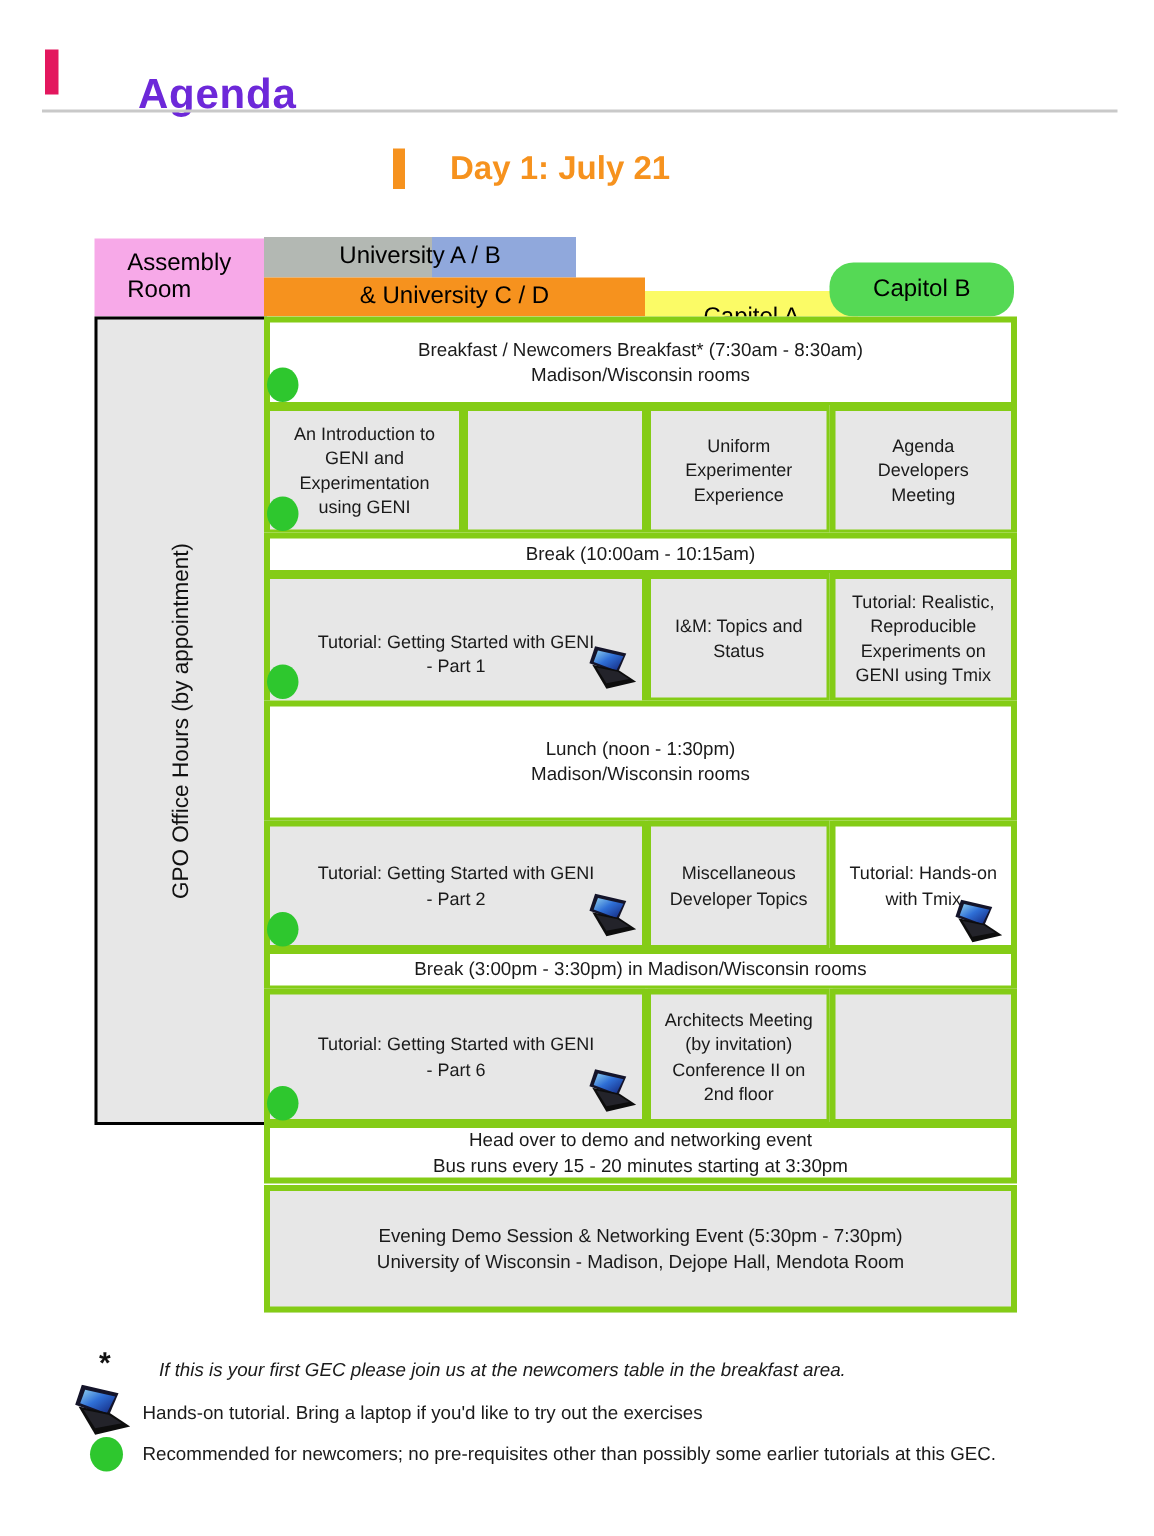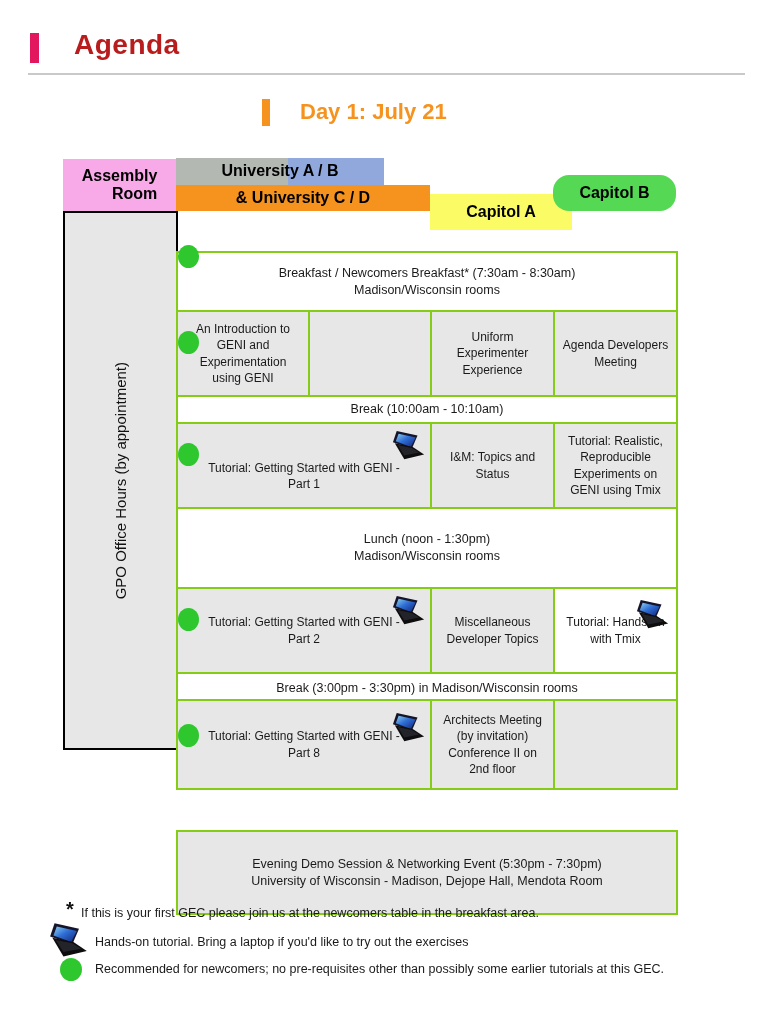--- a/index.html
+++ b/index.html
@@ -3,35 +3,35 @@
 <meta charset="utf-8">
 <style>
   html,body{margin:0;padding:0;background:#fff;}
   .page{
     position:relative;width:769px;height:1024px;background:#ffffff;
     font-family:"Liberation Sans", sans-serif;color:#1a1a1a;overflow:hidden;
   }
   .abs{position:absolute;box-sizing:border-box;}
   
   .title-accent{background:#E3175E;}
-  .page-title{margin:0;font-size:28px;font-weight:bold;color:#b91c1c;letter-spacing:0.5px;}
+  .page-title{margin:18px;font-size:28px;font-weight:bold;color:#6d28d9;letter-spacing:0.5px;}
   .title-rule{background:#c9c9c9;height:2px;}
   .day-accent{background:#F6921E;}
   .day-title{margin:0;font-size:22px;font-weight:bold;color:#F6921E;}
   
-  .hdr{display:flex;align-items:center;justify-content:center;text-align:right;
-       font-weight:bold;font-size:16px;color:#000;line-height:1.15;white-space:pre-line;}
+  .hdr{display:flex;align-items:center;justify-content:center;text-align:left;
+       font-weight:normal;font-size:16px;color:#000;line-height:1.15;white-space:pre-line;}
   .hdr-pink{background:#F7A9E8;}
   .hdr-split{background:linear-gradient(90deg,#B3B8B3 0%,#B3B8B3 54%,#90A8DC 54%,#90A8DC 100%);}
   .hdr-orange{background:#F6921E;}
   .hdr-yellow{background:#FBFB66;}
   .hdr-green{background:#55D955;border-radius:16px;}
   
-  .cell{border:2px solid #84cc16;display:flex;align-items:center;justify-content:center;
-        text-align:center;font-size:12px;line-height:1.35;padding:2px 6px;background:#fff;margin-top:40px;}
+  .cell{border:4px solid #84cc16;display:flex;align-items:center;justify-content:center;
+        text-align:center;font-size:12px;line-height:1.35;padding:2px 6px;background:#fff;}
   .cell.gray{background:#E7E7E7;}
   .cell .two-line span{display:block;}
   .wide-row{font-size:12.5px;}
   
   .vcell{border:2px solid #000;background:#E7E7E7;display:flex;align-items:center;justify-content:center;}
   .vtext{writing-mode:vertical-rl;transform:rotate(180deg);font-size:15px;color:#111;}
   
   .dot{width:21px;height:23px;border-radius:50%;background:#2EC72E;}
   .laptop svg{display:block;width:100%;height:100%;}
   
@@ -83,21 +83,21 @@
   </div>
   <div class="abs cell gray" style="left:308px;top:270px;width:124px;height:87px;"></div>
   <div class="abs cell gray" style="left:430px;top:270px;width:125px;height:87px;">
     <span>Uniform Experimenter Experience</span>
   </div>
   <div class="abs cell gray" style="left:553px;top:270px;width:125px;height:87px;">
     <span>Agenda Developers Meeting</span>
   </div>
 
   <div class="abs cell wide-row" style="left:176px;top:355px;width:502px;height:29px;">
-    <span>Break (10:00am - 10:10am)</span>
+    <span>Break (10:00am - 10:15am)</span>
   </div>
 
   <div class="abs cell gray" style="left:176px;top:382px;width:256px;height:108px;padding:2px 30px;">
     <span>Tutorial: Getting Started with GENI - Part 1</span>
   </div>
   <div class="abs cell gray" style="left:430px;top:382px;width:125px;height:87px;">
     <span>I&amp;M: Topics and Status</span>
   </div>
   <div class="abs cell gray" style="left:553px;top:382px;width:125px;height:87px;">
     <span>Tutorial: Realistic, Reproducible Experiments on GENI using Tmix</span>
@@ -118,27 +118,33 @@
   </div>
   <div class="abs cell" style="left:553px;top:547px;width:125px;height:87px;padding:2px 0;">
     <span>Tutorial: Hands-on with Tmix</span>
   </div>
 
   <div class="abs cell wide-row" style="left:176px;top:632px;width:502px;height:29px;align-items:flex-end;">
     <span>Break (3:00pm - 3:30pm) in Madison/Wisconsin rooms</span>
   </div>
 
   <div class="abs cell gray" style="left:176px;top:659px;width:256px;height:91px;padding:2px 30px;">
-    <span>Tutorial: Getting Started with GENI - Part 8</span>
+    <span>Tutorial: Getting Started with GENI - Part 6</span>
   </div>
   <div class="abs cell gray" style="left:430px;top:659px;width:125px;height:91px;">
     <span>Architects Meeting (by invitation) Conference II on 2nd floor</span>
   </div>
   <div class="abs cell gray" style="left:553px;top:659px;width:125px;height:91px;"></div>
 
+  <div class="abs cell wide-row" style="left:176px;top:748px;width:502px;height:41px;">
+    <div class="two-line">
+      <span>Head over to demo and networking event</span>
+      <span>Bus runs every 15 - 20 minutes starting at 3:30pm</span>
+    </div>
+  </div>
 
   <div class="abs cell gray wide-row" style="left:176px;top:790px;width:502px;height:85px;">
     <div class="two-line">
       <span>Evening Demo Session &amp; Networking Event (5:30pm - 7:30pm)</span>
       <span>University of Wisconsin - Madison, Dejope Hall, Mendota Room</span>
     </div>
   </div>
 
   <div class="abs dot" style="left:178px;top:245px;"></div>
   <div class="abs dot" style="left:178px;top:331px;"></div>
@@ -173,21 +179,21 @@
   <div class="abs laptop" style="left:636px;top:599px;width:34px;height:32px;">
     <svg viewBox="0 0 36 32">
         <polygon points="5,0 27,5 21,19 1,12" fill="#14142a"></polygon>
         <polygon points="7,3 25,7 20,17 4,11" fill="url(#lapscr)"></polygon>
         <polygon points="3,13 22,17 34,25 13,30" fill="#0d0d0d"></polygon>
         <polygon points="6,15 21,18 29,23 13,26" fill="#23232a"></polygon>
       </svg>
   </div>
 
   <div class="abs legend-star" style="left:66px;top:898px;">*</div>
-  <div class="abs legend-text" style="left:81px;top:906px;">If this is your first GEC please join us at the newcomers table in the breakfast area.</div>
+  <div class="abs legend-text" style="left:106px;top:906px;font-style:italic;">If this is your first GEC please join us at the newcomers table in the breakfast area.</div>
 
   <div class="abs laptop" style="left:49px;top:923px;width:40px;height:36px;">
     <svg viewBox="0 0 36 32">
         <polygon points="5,0 27,5 21,19 1,12" fill="#14142a"></polygon>
         <polygon points="7,3 25,7 20,17 4,11" fill="url(#lapscr)"></polygon>
         <polygon points="3,13 22,17 34,25 13,30" fill="#0d0d0d"></polygon>
         <polygon points="6,15 21,18 29,23 13,26" fill="#23232a"></polygon>
       </svg>
   </div>
   <div class="abs legend-text" style="left:95px;top:935px;text-align:right;">Hands-on tutorial.  Bring a laptop if you'd like to try out the exercises</div>

